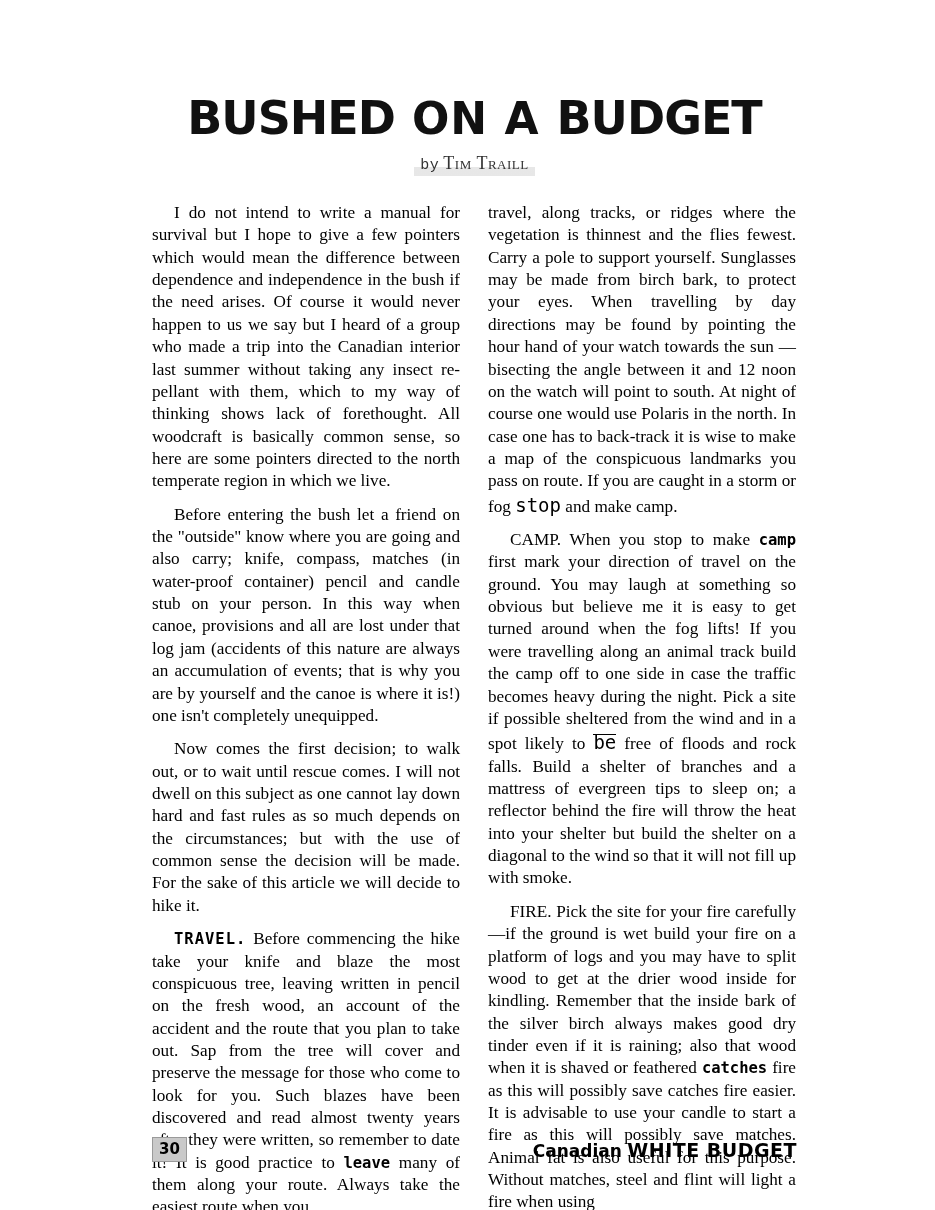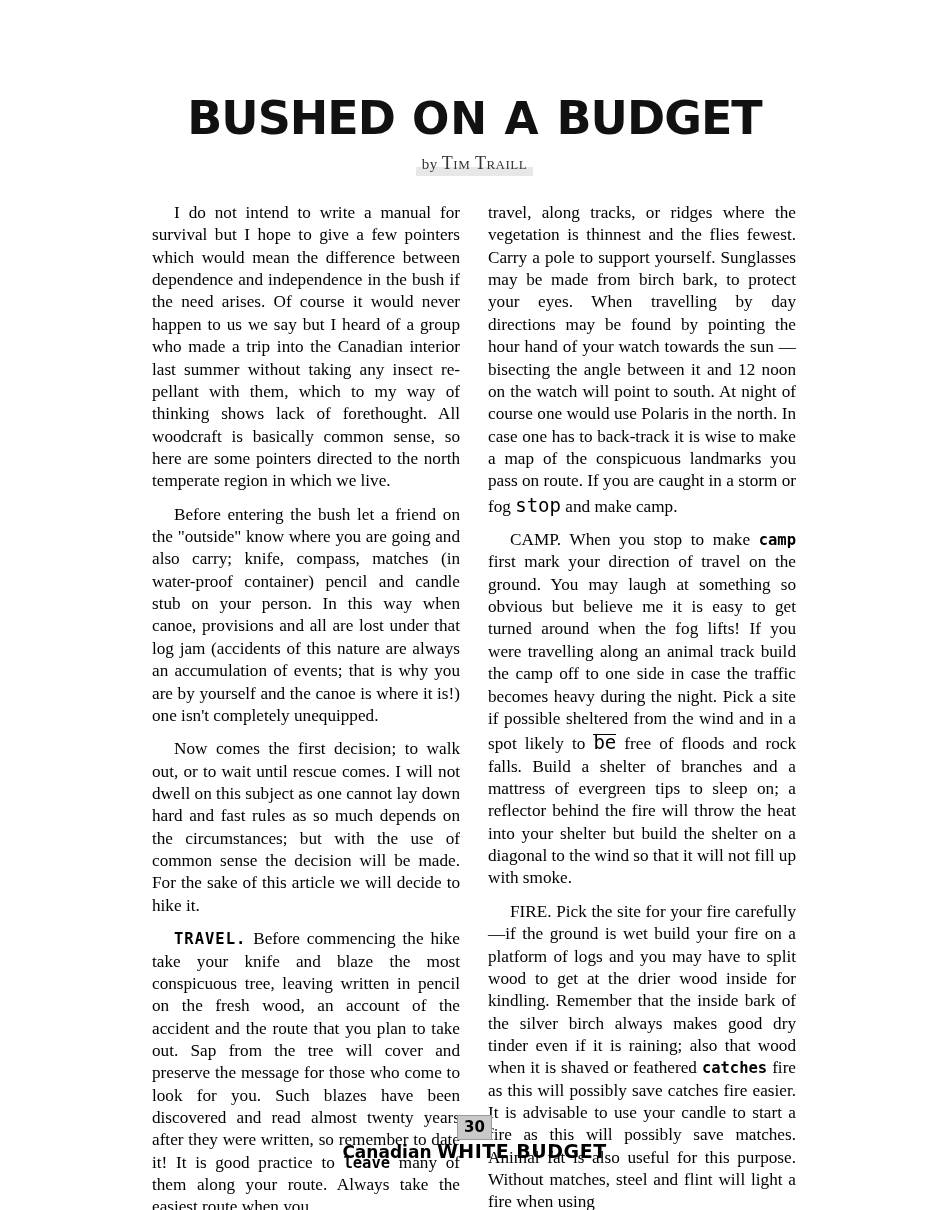--- a/index.html
+++ b/index.html
@@ -43,20 +43,21 @@
     font-size: 16px;
     color: #333;
     display: inline-block;
     background: linear-gradient(to bottom, rgba(0,0,0,0) 60%, rgba(160,160,160,0.25) 60%);
     padding: 0 6px 2px 6px;
   }
   .byline .by {
     font-style: normal;
     font-size: 15px;
     letter-spacing: 0.5px;
+    font-family: Liberation Mono, monospace;
   }
   .byline .author {
     font-variant: small-caps;
     font-size: 18px;
     letter-spacing: 0.5px;
     margin-left: 4px;
   }
   .columns {
     margin: 26px auto 0 auto;
     width: 645px;
@@ -106,21 +107,20 @@
   .footer {
     position: absolute;
     left: 0;
     right: 0;
     bottom: 62px;
     width: 645px;
     margin: 0 auto;
     display: flex;
     justify-content: space-between;
     align-items: center;
-    flex-direction: column;
   }
   .page-number {
     font-family: "DejaVu Sans", sans-serif;
     font-weight: bold;
     font-size: 15px;
     background: #c9c9c9;
     color: #000;
     padding: 2px 6px 3px 6px;
     border: 1px solid #9a9a9a;
   }

